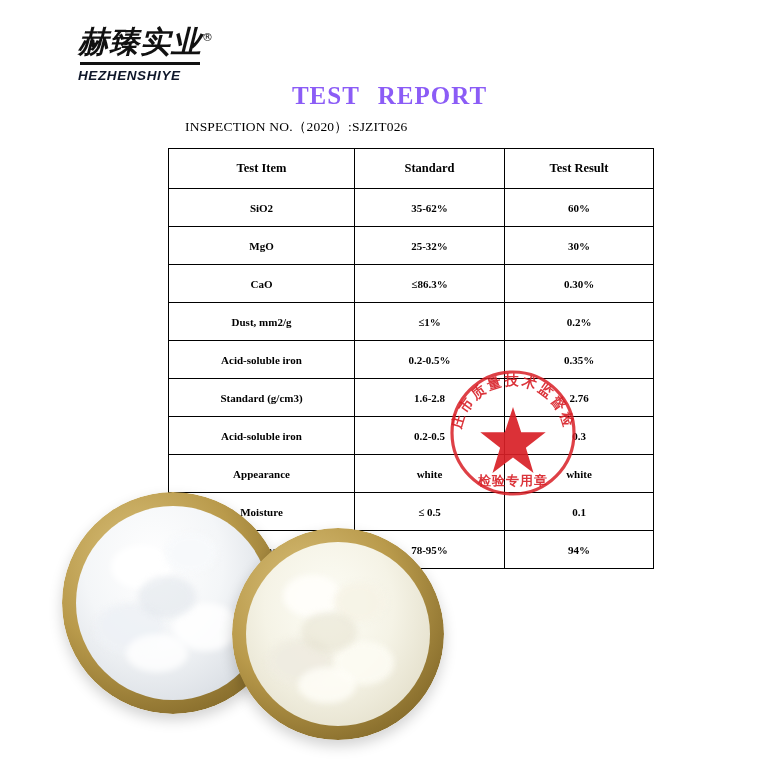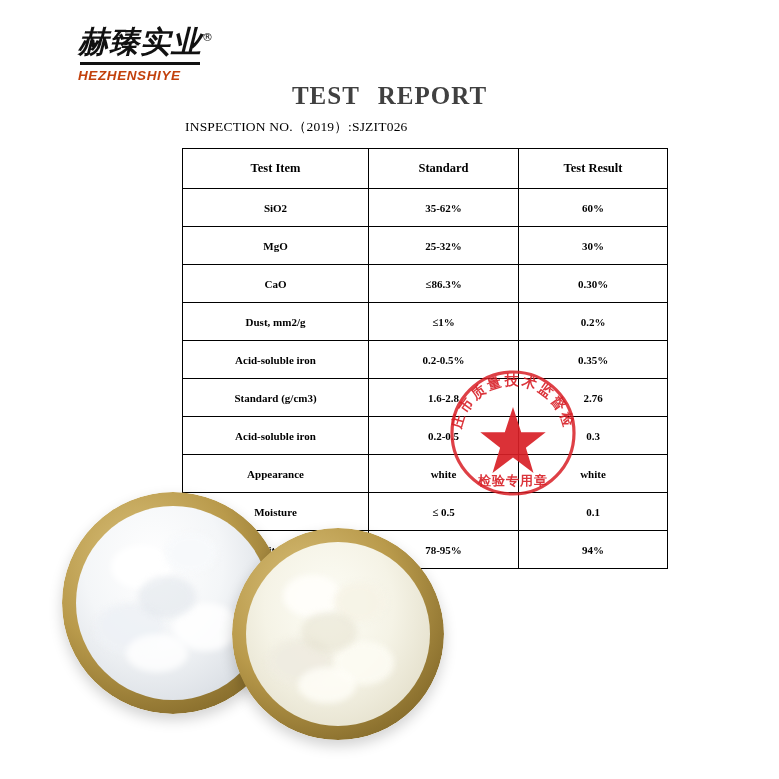--- a/index.html
+++ b/index.html
@@ -48,53 +48,53 @@
     width: 120px;
     height: 3px;
     background: #111111;
     margin: 4px 0 3px 2px;
   }
   .logo-en {
     font-family: "Liberation Sans", sans-serif;
     font-weight: bold;
     font-size: 13.5px;
     letter-spacing: 0.6px;
-    color: #c2410c;
+    color: #0f172a;
   }
 
   
   .title {
     position: absolute;
     left: 0;
     top: 82px;
     width: 779px;
     text-align: center;
     font-family: "Liberation Serif", serif;
     font-weight: bold;
     font-size: 25px;
     letter-spacing: 1px;
-    color: #404040;
+    color: #8b5cf6;
   }
   .title .gap { display: inline-block; width: 18px; }
 
   
   .inspection {
     position: absolute;
     left: 185px;
     top: 118px;
     font-family: "Liberation Serif", serif;
     font-size: 13.5px;
     color: #000000;
     letter-spacing: 0.2px;
   }
 
   
   .table-wrap {
     position: absolute;
-    left: 182px;
+    left: 168px;
     top: 148px;
     width: 485px;
   }
   table.report {
     border-collapse: collapse;
     width: 485px;
     table-layout: fixed;
   }
   table.report th,
   table.report td {
@@ -190,21 +190,21 @@
       <span>赫臻实业</span><span class="logo-reg">®</span>
     </div>
     <div class="logo-rule"></div>
     <div class="logo-en">HEZHENSHIYE</div>
   </div>
 
   <div class="title">
     <span>TEST</span><span class="gap"></span><span>REPORT</span>
   </div>
 
-  <div class="inspection">INSPECTION NO.（2019）:SJZIT026</div>
+  <div class="inspection">INSPECTION NO.（2020）:SJZIT026</div>
 
   <div class="table-wrap">
     <table class="report">
       <colgroup>
           <col class="c1">
           <col class="c2">
           <col class="c3">
         </colgroup>
       <thead>
         <tr class="head">

